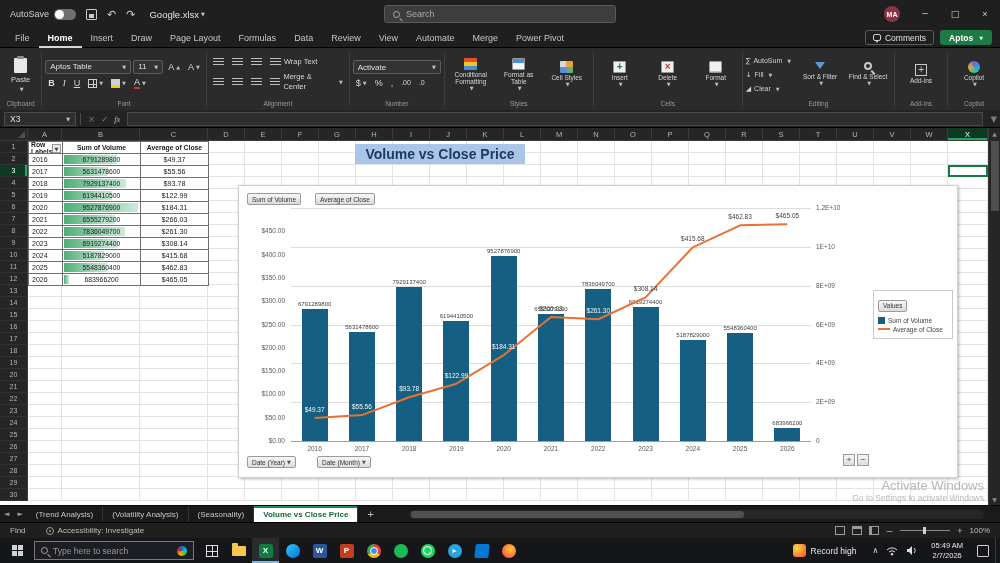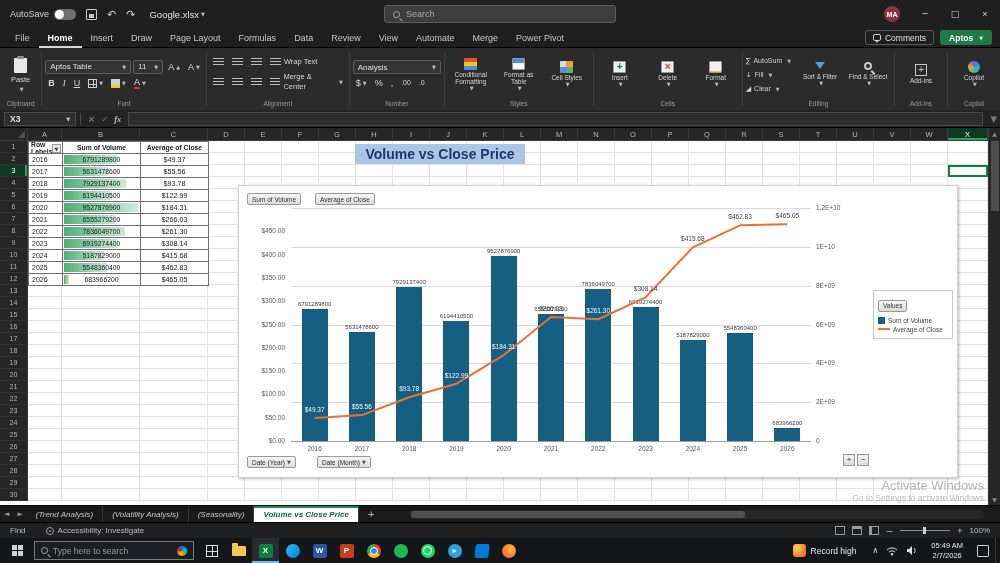--- a/index.html
+++ b/index.html
@@ -72,21 +72,21 @@
   .ministack{display:flex;flex-direction:column;justify-content:center;gap:2px;margin-right:4px;}
   .mini{display:flex;align-items:center;gap:3px;font-size:7px;color:#d0d0d0;height:12px;white-space:nowrap;}
   .sorticon{width:0;height:0;border-left:5px solid transparent;border-right:5px solid transparent;border-top:7px solid #5a9bd4;display:block;margin-bottom:3px;}
   .findicon{width:8px;height:8px;border:2px solid #c9c9c9;border-radius:50%;position:relative;display:block;margin-bottom:2px;}
   .findicon::after{content:"";position:absolute;left:6px;top:6px;width:5px;height:2px;background:#c9c9c9;transform:rotate(45deg);transform-origin:0 0;}
   .addinicon{width:12px;height:12px;border:1px solid #c9c9c9;display:block;position:relative;}
   .addinicon::after{content:"+";position:absolute;left:0;right:0;top:0;bottom:0;color:#c9c9c9;font-size:10px;line-height:10px;text-align:center;}
   .copiloticon{width:12px;height:12px;border-radius:50%;background:conic-gradient(#7a5fd0,#2aa4e0,#3fbf8f,#e8a33d,#7a5fd0);display:block;}
 
   
-  .fbar{height:18px;background:#232323;display:flex;align-items:center;border-bottom:1px solid #000;position:relative;z-index:27;font-weight:bold;}
+  .fbar{height:18px;background:#232323;display:flex;align-items:center;border-bottom:1px solid #000;position:relative;z-index:27;}
   .namebox{width:72px;height:14px;background:#2e2e2e;border:1px solid #4a4a4a;margin-left:4px;display:flex;align-items:center;justify-content:space-between;padding:0 5px;font-size:8.5px;color:#e0e0e0;}
   .fsep{width:1px;height:12px;background:#4a4a4a;margin:0 4px;}
   .fico{color:#7a7a7a;font-size:8.5px;padding:0 3px;}
   .fico.fx{font-style:italic;color:#b8b8b8;font-family:"Liberation Serif",serif;}
   .finput{flex:1;height:14px;background:#2e2e2e;border:1px solid #4a4a4a;margin:0 4px;}
 
   
   .sheet{height:377px;position:relative;background:#fff;overflow:hidden;z-index:1;}
   #gridLayer{position:absolute;left:0;top:0;background:#fff;}
   .g-corner{position:absolute;left:0;top:0;width:28px;height:13px;background:#262626;border-right:1px solid #3c3c3c;border-bottom:1px solid #3c3c3c;z-index:3;}
@@ -145,21 +145,21 @@
   .pm{width:12px;height:12px;border:1px solid #9a9a9a;background:linear-gradient(#f6f6f6,#dcdcdc);font-size:8px;line-height:10px;text-align:center;color:#333;}
 
   
   .watermark{position:absolute;right:16px;top:478px;text-align:right;z-index:12;color:rgba(170,170,170,.85);pointer-events:none;}
   .watermark .l1{font-size:13px;}
   .watermark .l2{font-size:8.5px;}
 
   
   .tabsrow{height:17px;background:#1a1a1a;display:flex;align-items:center;border-top:1px solid #0a0a0a;position:relative;z-index:10;}
   .tnav{color:#9a9a9a;font-size:7px;padding:0 4px;}
-  .stabs{display:flex;align-items:center;height:17px;font-style:italic;}
+  .stabs{display:flex;align-items:center;height:17px;}
   .stab{padding:0 9px;font-size:8px;color:#c6c6c6;height:17px;line-height:17px;border-right:1px solid #333;white-space:nowrap;}
   .stab.active{background:#fff;color:#0c6b38;font-weight:bold;box-shadow:inset 0 2px 0 #1e8a53;}
   .addsheet{color:#bbb;font-size:11px;padding:0 9px;}
   .hscroll{flex:1;height:9px;margin:0 16px 0 26px;background:#262626;position:relative;border-radius:4px;}
   .hs-thumb{position:absolute;left:2px;top:1px;height:7px;width:58%;background:#505050;border-radius:3px;}
 
   
   .statusbar{height:16px;background:#1f1f1f;border-top:1px solid #000;display:flex;align-items:center;color:#bdbdbd;font-size:8px;position:relative;z-index:10;}
   .sb-ready{padding-left:10px;}
   .acc{display:flex;align-items:center;gap:4px;margin-left:20px;}
@@ -352,21 +352,21 @@
       </div>
     </div>
     <div class="glabel">Alignment</div>
   </div>
   <div class="rsep"></div>
 
   <div class="rgroup">
     <div class="rbody col">
       <div class="rrow">
         <div class="combo w88">
-            <span>Analysis</span>
+            <span>Activate</span>
             <span class="carat">▼</span>
           </div>
       </div>
       <div class="rrow">
         <span class="tbtn">$<span class="carat">▼</span></span>
         <span class="tbtn">%</span>
         <span class="tbtn">,</span>
         <span class="tbtn sm">.00</span>
         <span class="tbtn sm">.0</span>
       </div>

